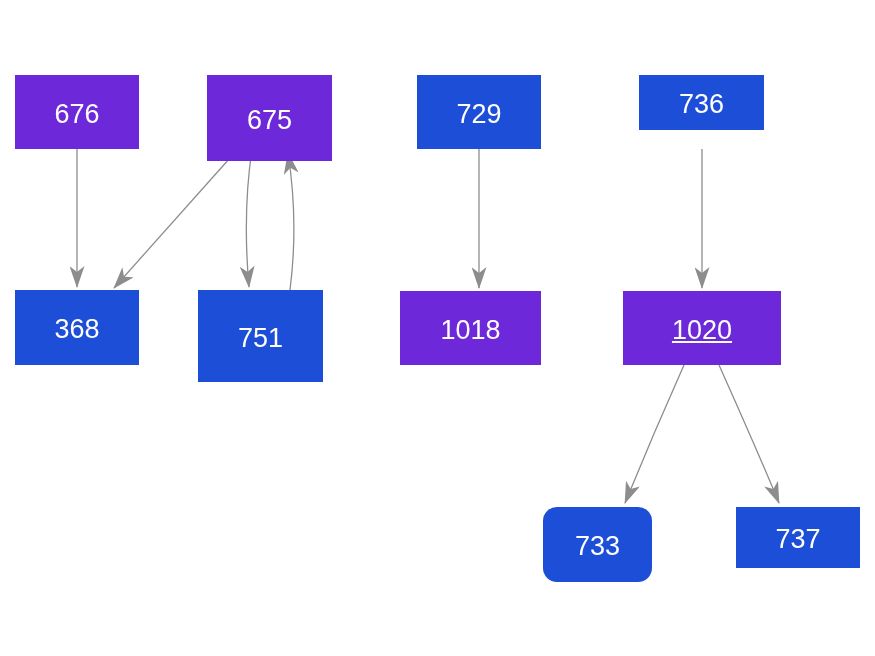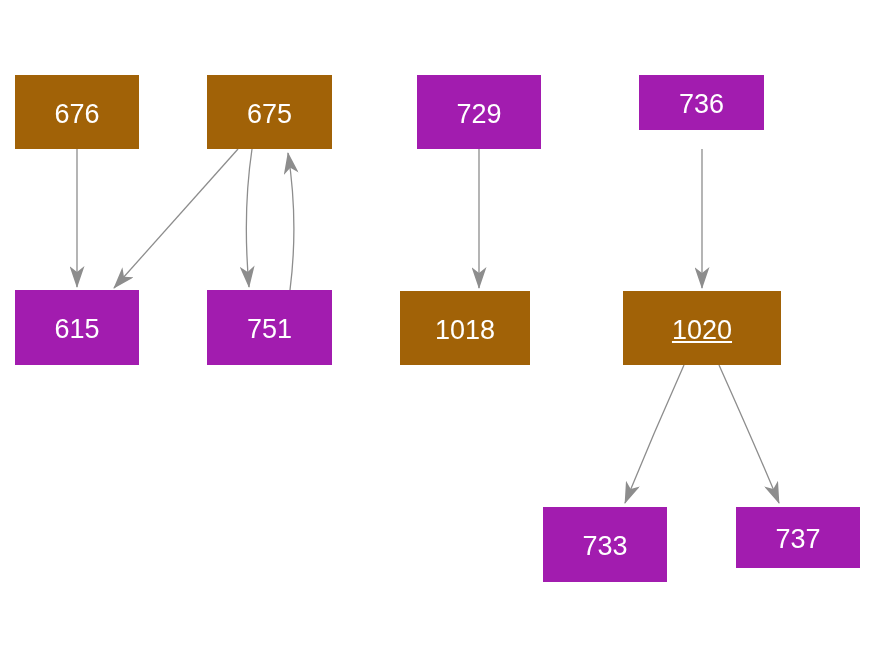--- a/index.html
+++ b/index.html
@@ -27,22 +27,22 @@
     display: flex;
     align-items: center;
     justify-content: center;
     color: #ffffff;
     font-size: 27px;
     line-height: 1;
     padding-top: 4px;
     box-sizing: border-box;
     user-select: none;
   }
-  .node--blue { background: #a16207; }
-  .node--red  { background: #a21caf; }
+  .node--blue { background: #6d28d9; }
+  .node--red  { background: #1d4ed8; }
   .edge {
     fill: none;
     stroke: #8d8d8d;
     stroke-width: 1.3;
   }
 </style>
 </head>
 <body>
 
 <div class="canvas">
@@ -68,49 +68,49 @@
 
     <path class="edge" d="M684,365 C663,412 643,459 625,503" marker-end="url(#arrow)"></path>
 
     <path class="edge" d="M719,365 C740,412 761,459 779,503" marker-end="url(#arrow)"></path>
   </svg>
 
   <div class="node node--blue" style="left:15px;  top:75px;  width:124px; height:74px;">
     <span>676</span>
   </div>
 
-  <div class="node node--blue" style="left:207px; top:75px;  width:125px; height:74px;">
+  <div class="node node--blue" style="left:207px; top:75px;  width:125px; height:86px;">
     <span>675</span>
   </div>
 
   <div class="node node--red" style="left:417px; top:75px;  width:124px; height:74px;">
     <span>729</span>
   </div>
 
   <div class="node node--red" style="left:639px; top:75px;  width:125px; height:55px;">
     <span>736</span>
   </div>
 
   <div class="node node--red" style="left:15px;  top:290px; width:124px; height:75px;">
-    <span>615</span>
+    <span>368</span>
   </div>
 
-  <div class="node node--red" style="left:207px; top:290px; width:125px; height:75px;">
+  <div class="node node--red" style="left:198px; top:290px; width:125px; height:92px;">
     <span>751</span>
   </div>
 
-  <div class="node node--blue" style="left:400px; top:291px; width:130px; height:74px;">
+  <div class="node node--blue" style="left:400px; top:291px; width:141px; height:74px;">
     <span>1018</span>
   </div>
 
   <div class="node node--blue" style="left:623px; top:291px; width:158px; height:74px;text-decoration:underline;">
     <span>1020</span>
   </div>
 
-  <div class="node node--red" style="left:543px; top:507px; width:124px; height:75px;">
+  <div class="node node--red" style="left:543px; top:507px; width:109px; height:75px;border-radius:14px;">
     <span>733</span>
   </div>
 
   <div class="node node--red" style="left:736px; top:507px; width:124px; height:61px;">
     <span>737</span>
   </div>
 
 </div>
 
 </body></html>

